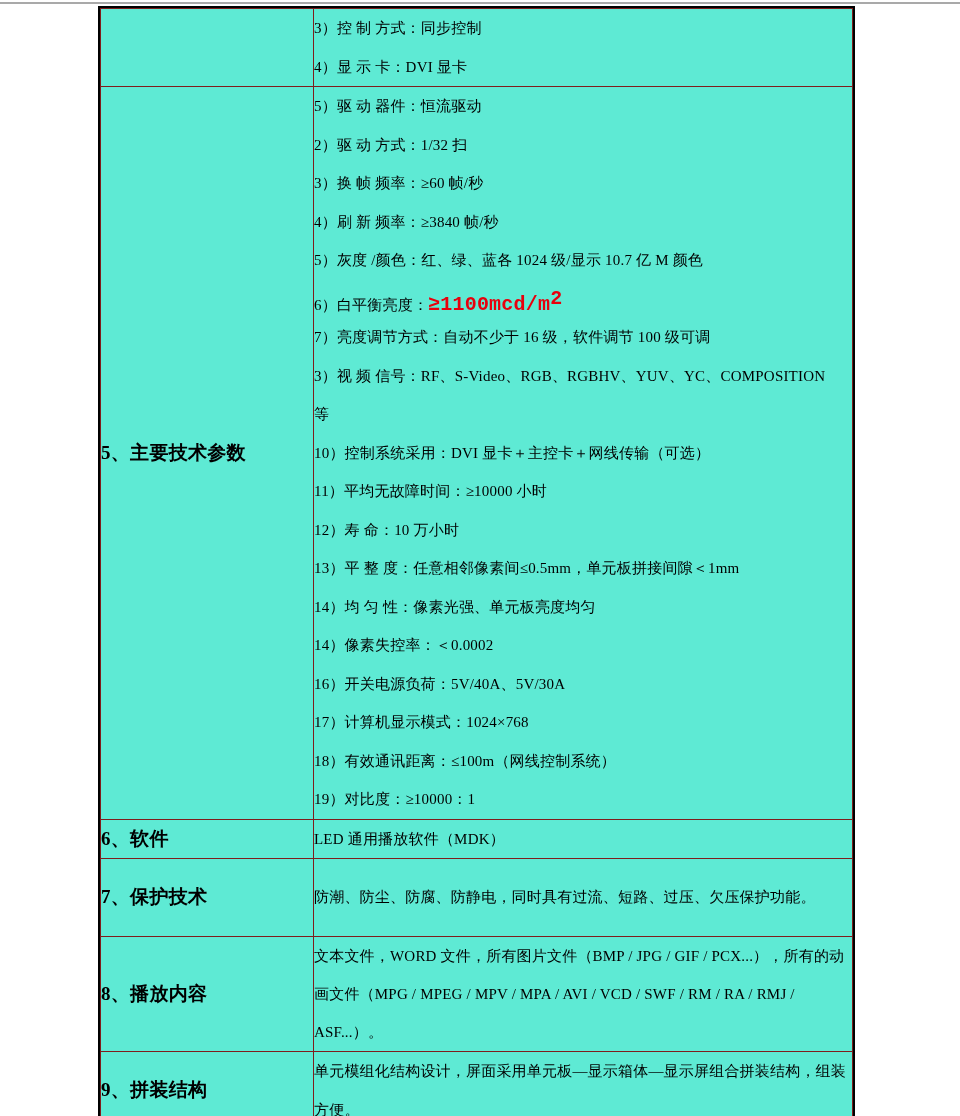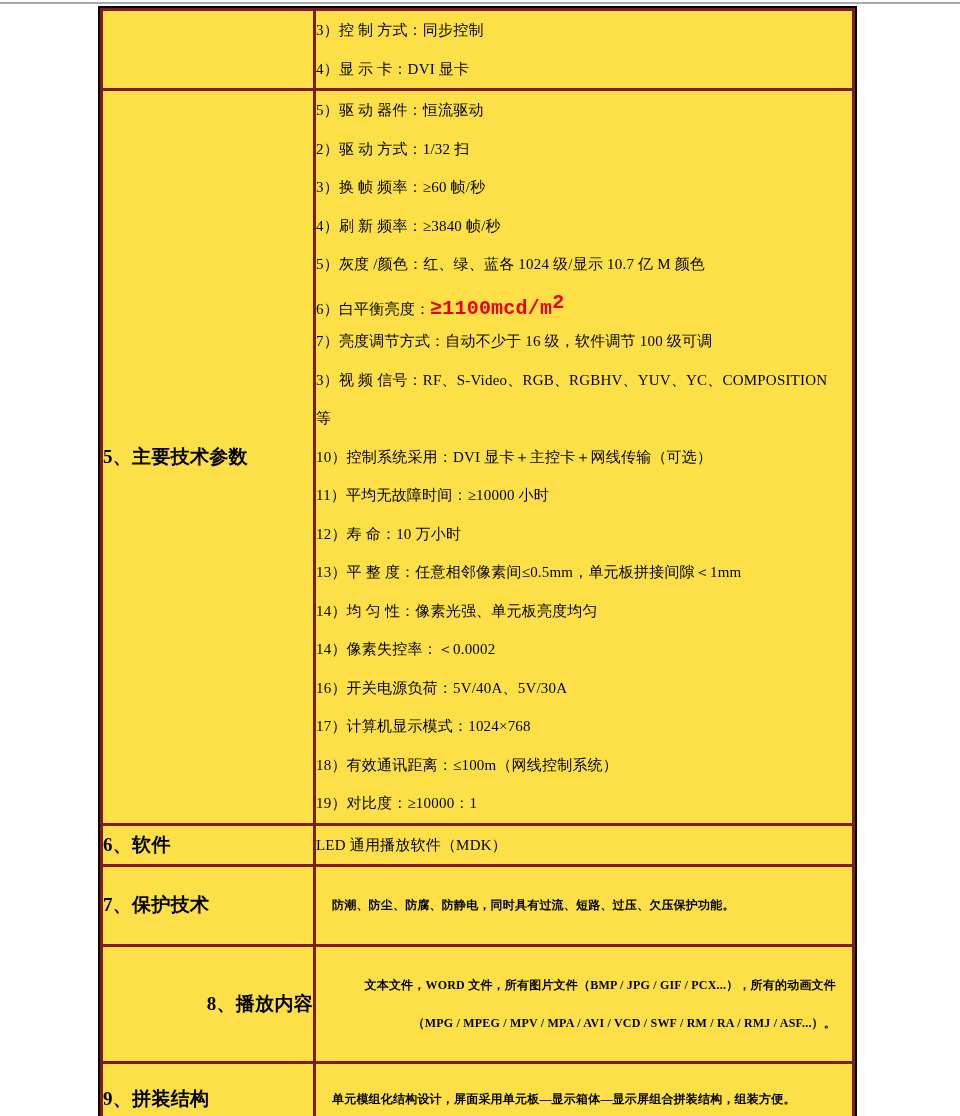--- a/index.html
+++ b/index.html
@@ -34,24 +34,24 @@
     width: 752px;
   }
 
   table.spec-table {
     border-collapse: collapse;
     table-layout: fixed;
     width: 752px;
   }
 
   table.spec-table td {
-    border: 3px solid #7f1d1d;
+    border: 1px solid #7f1d1d;
     vertical-align: middle;
     padding: 0;
-    background: #fde047;
+    background: #5eead4;
   }
 
   
   table.spec-table {
     outline: 2px solid #000000;
     outline-offset: 0;
   }
 
   col.col-label { width: 213px; }
   col.col-value { width: 539px; }
@@ -90,31 +90,30 @@
 
   sup {
     font-size: 9px;
     vertical-align: super;
   }
 
   
   tr.row-head td { height: 76px; }
   tr.row-software td { height: 37px; }
   tr.row-protect td { height: 77px; }
-  tr.row-content td { height: 114px; text-align: right; }
+  tr.row-content td { height: 114px; }
   tr.row-assembly td { height: 70px; }
 
   td.label-cell.mid { vertical-align: middle; }
 
   .para {
-    font-size: 12px;
+    font-size: 15px;
     line-height: 38.5px;
-    margin: 16px;
+    margin: 0;
     letter-spacing: 0.2px;
-    font-weight: bold;
   }
   .para.tight { line-height: 38px; }
 </style>
 </head>
 <body>
 
 <div class="page-top-rule"></div>
 
 <div class="spec-table-wrap">
   <table class="spec-table">

